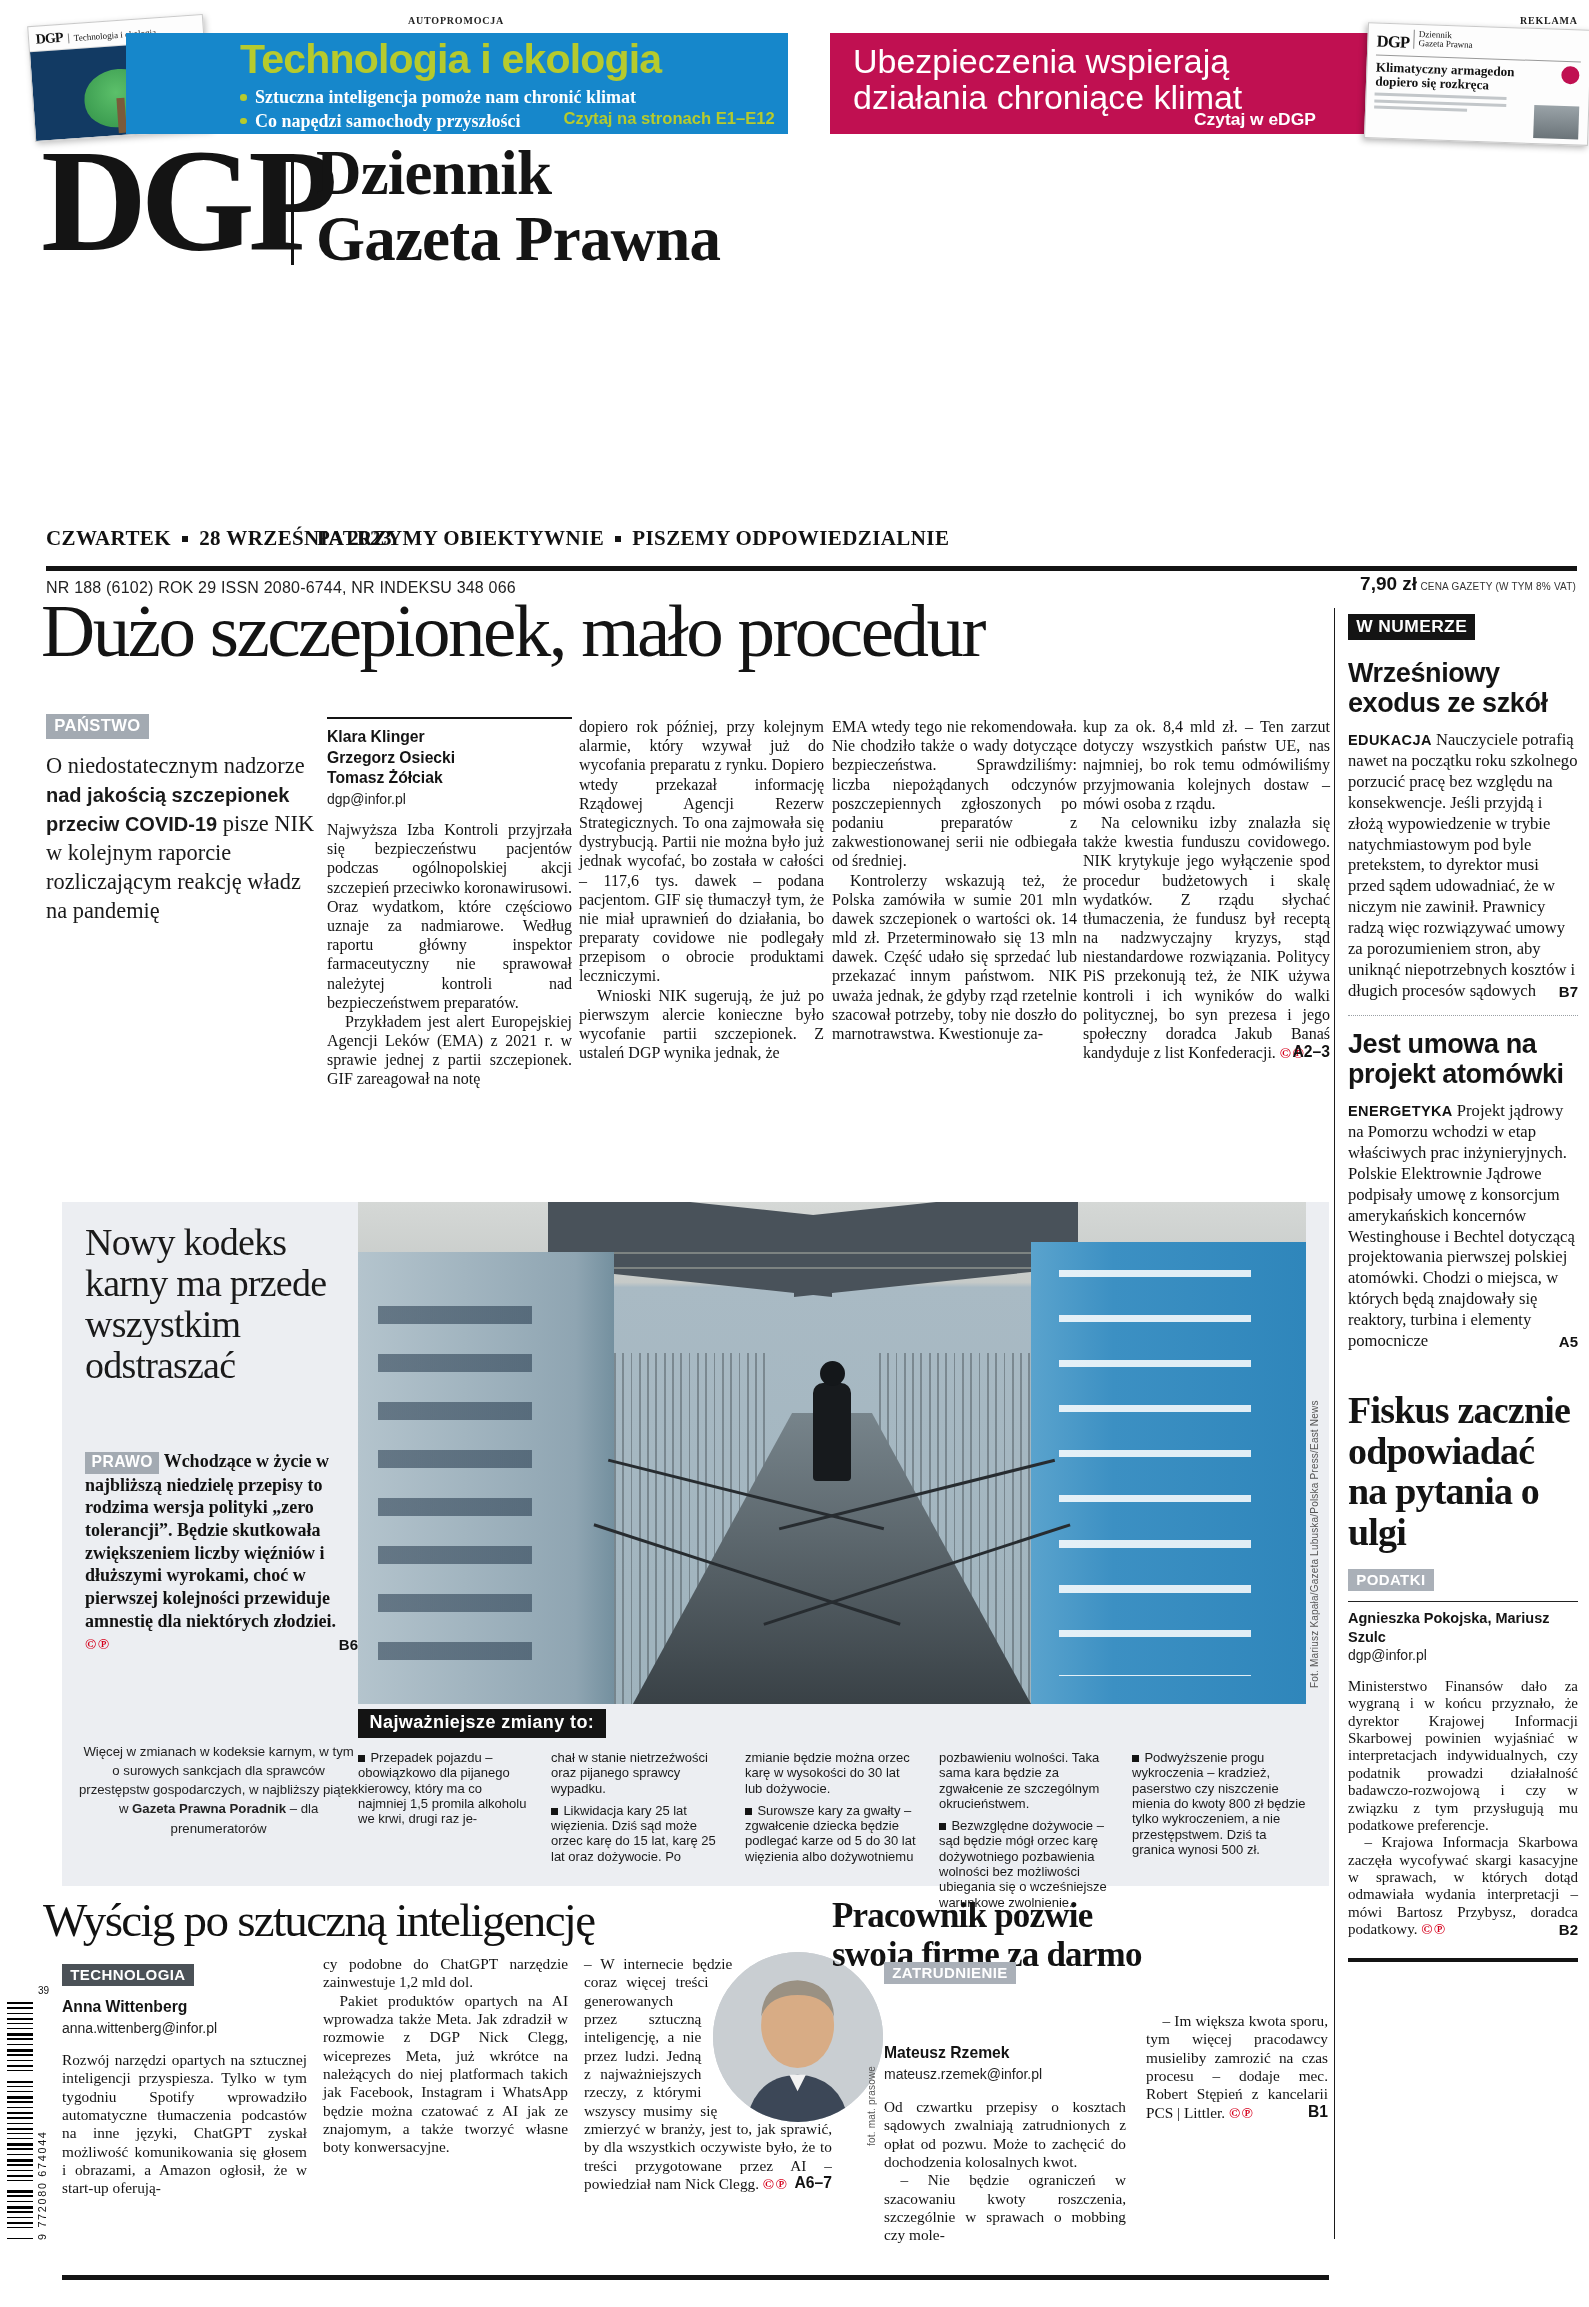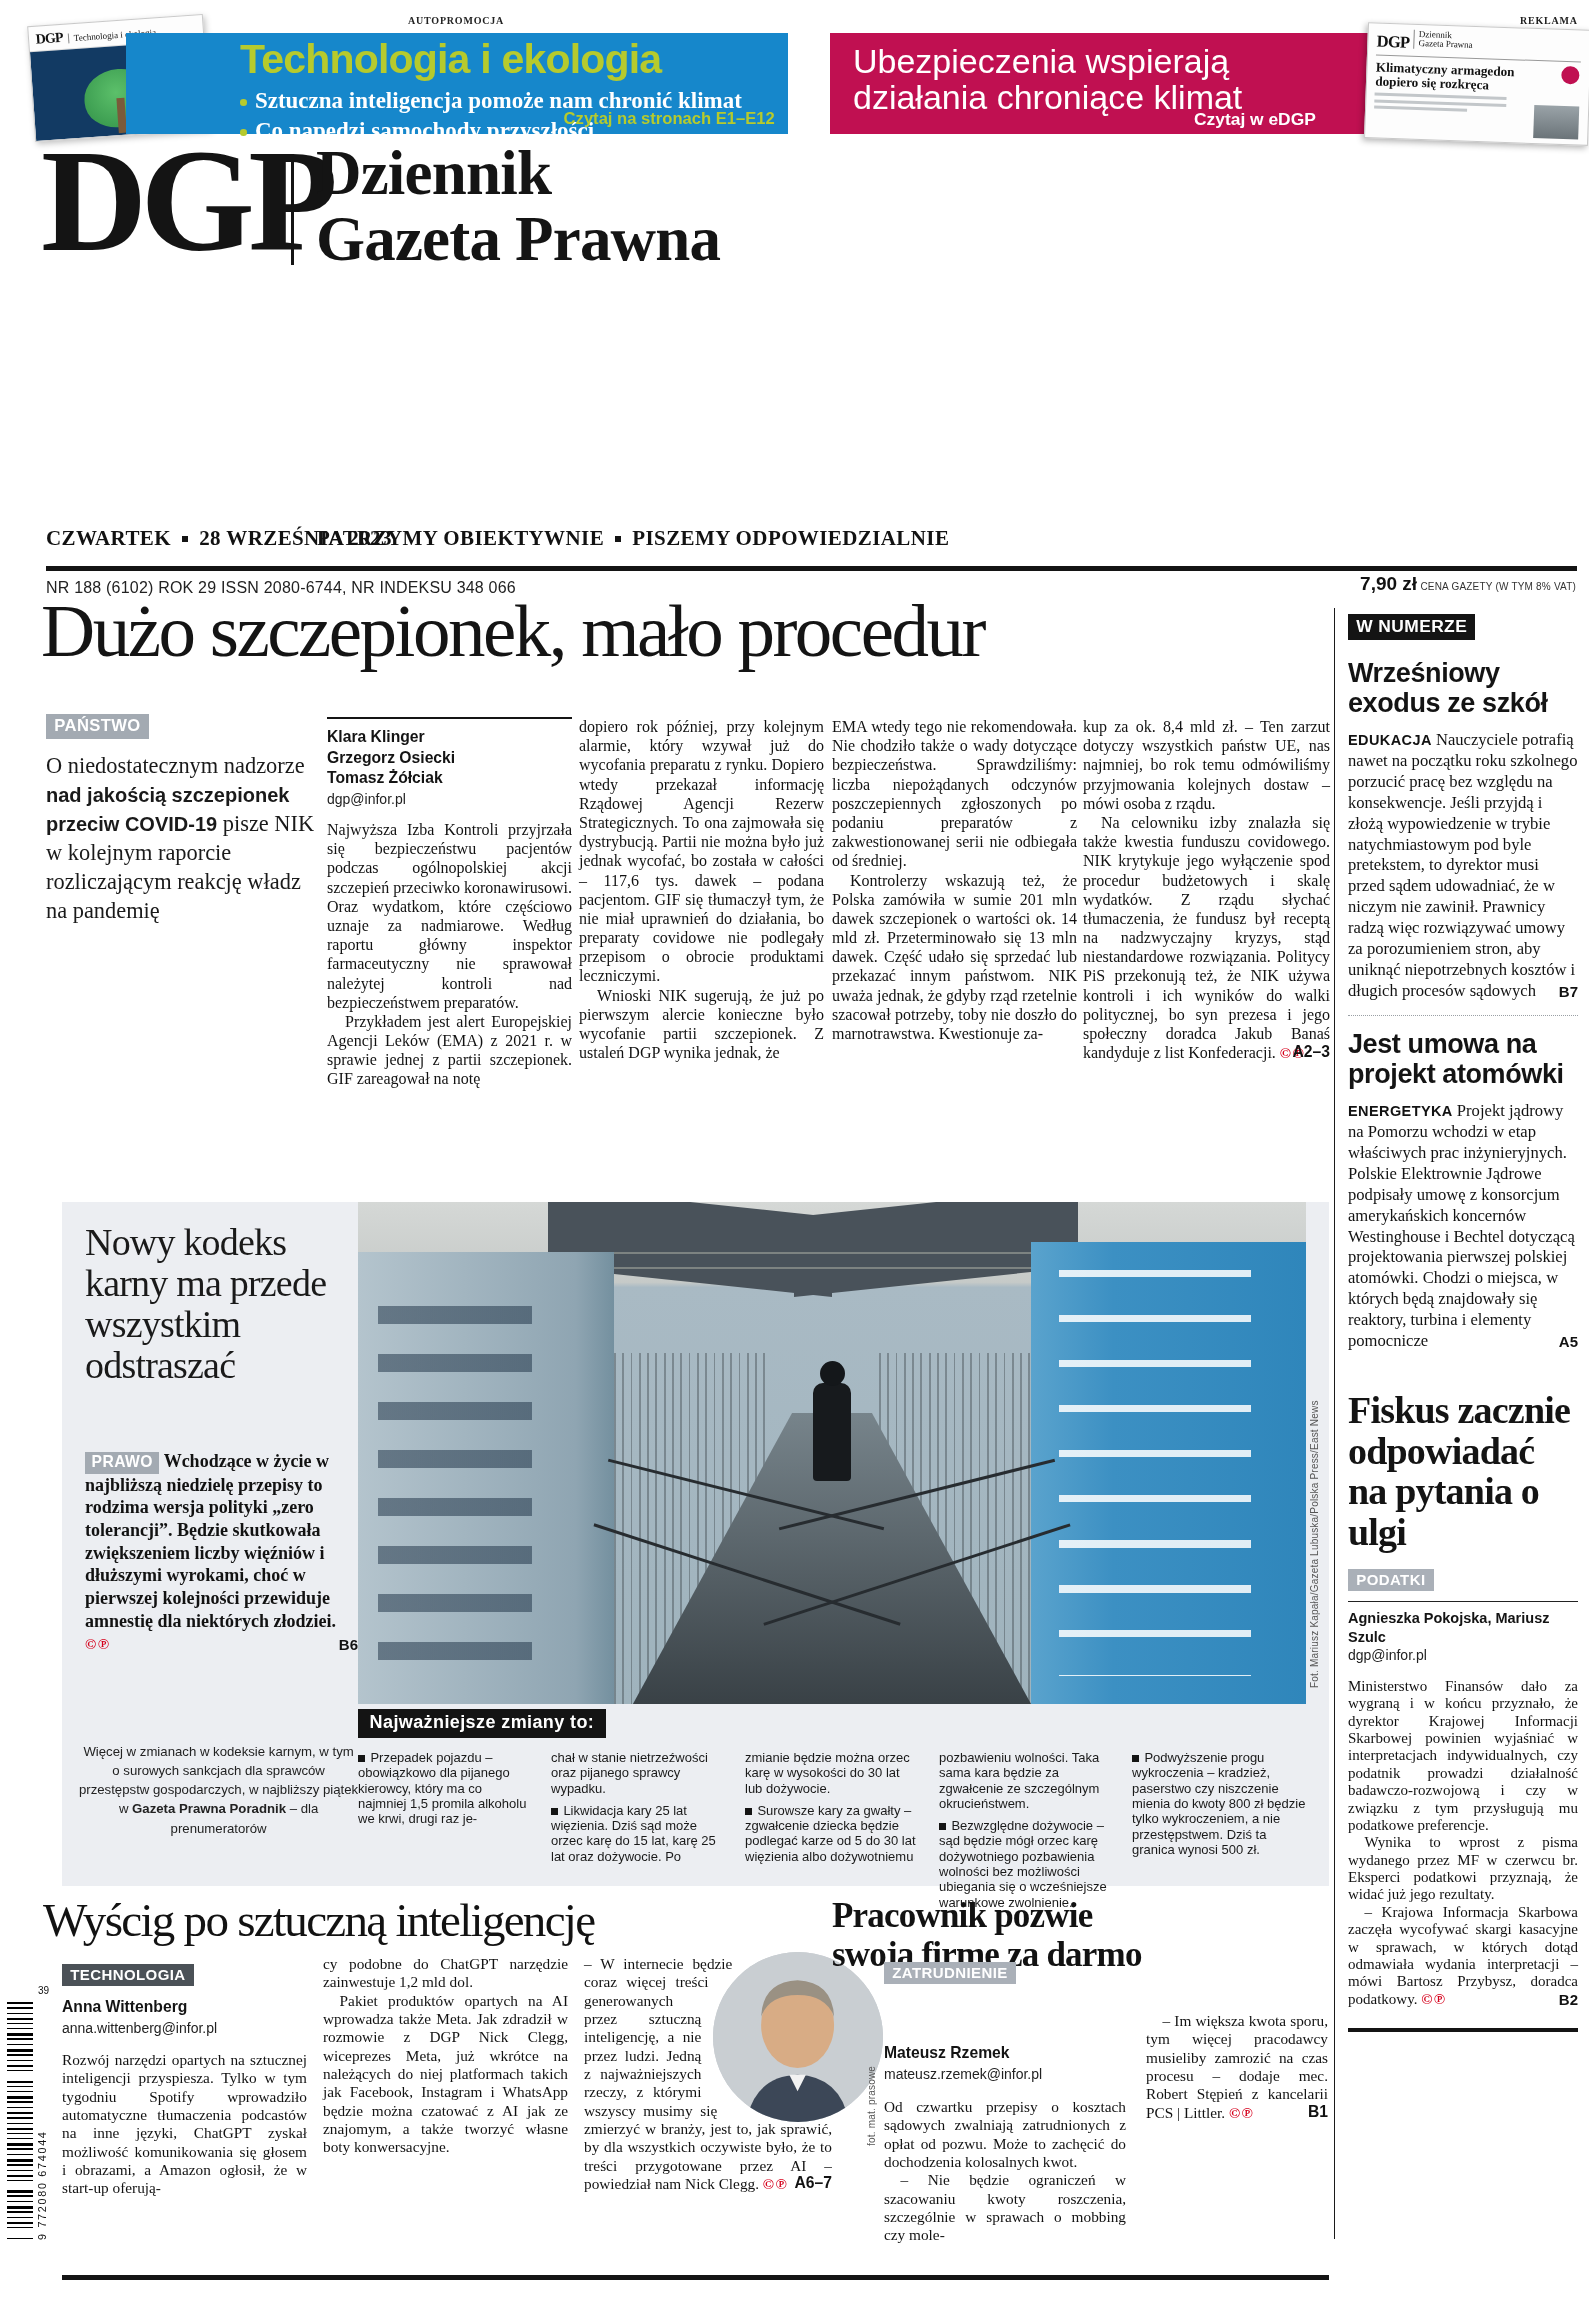--- a/index.html
+++ b/index.html
@@ -3,21 +3,21 @@
 <meta charset="utf-8">
 <style>
   html,body{margin:0;padding:0;background:#e8e8e8;}
   .page{position:relative;width:1589px;height:2307px;margin:0 auto;background:#fff;overflow:hidden;color:#121212;font-family:"Liberation Serif",serif;}
   .abs{position:absolute;}
 
   
   .kicker-tiny{font-family:"Liberation Serif",serif;font-size:10px;font-weight:bold;letter-spacing:0.8px;color:#222;}
   .banner-blue{background:#1687cb;}
   .bb-title{font-family:"Liberation Sans",sans-serif;font-weight:bold;font-size:41px;color:#b6ca2d;letter-spacing:-0.8px;}
-  .bb-bullet{font-family:"Liberation Serif",serif;font-weight:bold;font-size:23px;color:#fff;line-height:1.32;}
+  .bb-bullet{font-family:"Liberation Serif",serif;font-weight:bold;font-size:18px;color:#fff;line-height:1.32;}
   .bb-bullet::before{content:"";display:inline-block;width:6.6px;height:6.6px;border-radius:50%;background:#b6ca2d;margin-right:8.3px;vertical-align:2.5px;}
   .bb-cta{font-family:"Liberation Sans",sans-serif;font-weight:bold;font-size:16.6px;color:#b6ca2d;}
   .banner-red{background:#c01051;}
   .br-line{font-family:"Liberation Sans",sans-serif;font-weight:400;font-size:34px;color:#fff;line-height:1.07;}
   .br-cta{font-family:"Liberation Sans",sans-serif;font-weight:bold;font-size:17.4px;color:#fff;}
   .cover{background:#fdfdfd;border:0.8px solid #c9c9c9;box-shadow:1.7px 2.5px 6.6px rgba(0,0,0,.25);transform:rotate(-4deg);overflow:hidden;}
   .cover-head{font-family:"Liberation Serif",serif;padding:5px 6.6px 3.3px;border-bottom:0.8px solid #ddd;white-space:nowrap;}
   .cover-logo{font-weight:bold;font-size:14px;letter-spacing:-0.8px;}
   .cover-title{font-size:9px;margin-left:5px;border-left:0.8px solid #888;padding-left:5px;}
   .cover-img{position:absolute;left:0;right:0;bottom:0;top:25px;background:#123a63;}
@@ -242,21 +242,20 @@
 
     <div style="margin-top:16.6px;">
       <span class="lbl lbl-mid">PODATKI</span>
     </div>
     <div class="thinrule" style="margin-top:10px;"></div>
     <div class="by" style="margin-top:6.6px;font-size:14.5px;">Agnieszka Pokojska, Mariusz Szulc</div>
     <div class="em">dgp@infor.pl</div>
 
     <div class="sb-body" style="margin-top:15px;">
       <p>Ministerstwo Finansów dało za wygraną i w końcu przyznało, że dyrektor Krajowej Informacji Skarbowej powinien wyjaśniać w interpretacjach indywidualnych, czy podatnik prowadzi działalność badawczo-rozwojową i czy w związku z tym przysługują mu podatkowe preferencje.</p>
-      <p class="ind">Wynika to wprost z pisma wydanego przez MF w czerwcu br. Eksperci podatkowi przyznają, że widać już jego rezultaty.</p>
       <p class="ind"><span>– Krajowa Informacja Skarbowa zaczęła wycofywać skargi kasacyjne w sprawach, w których dotąd odmawiała wydania interpretacji – mówi Bartosz Przybysz, doradca podatkowy. </span><span class="cp">©℗</span></p>
     </div>
     <div class="refline" style="font-size:15px;margin-top:-17.4px;">B2</div>
     <div class="rule" style="margin-top:20px;height:4.1px;"></div>
   </div>
 
   <div class="abs panel" style="left:62px;top:1202px;width:1267px;height:684px;">
 
     <div class="abs nk-head" style="left:23px;top:20px;width:257px;">Nowy kodeks karny ma przede wszystkim odstraszać</div>
 

